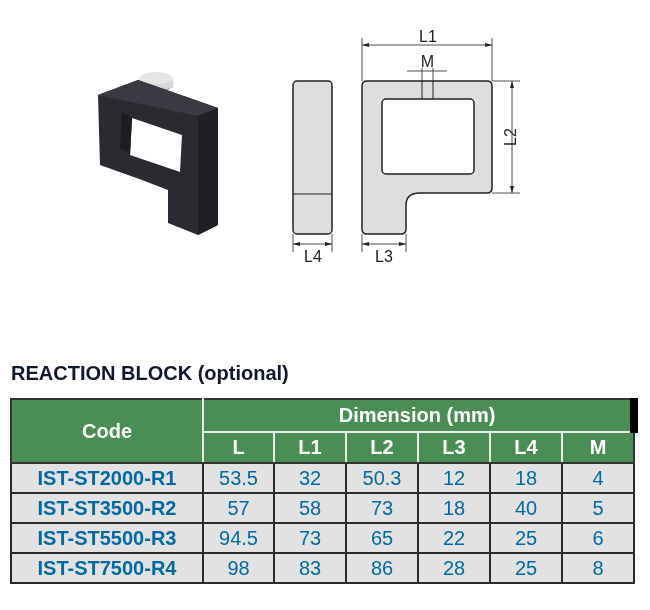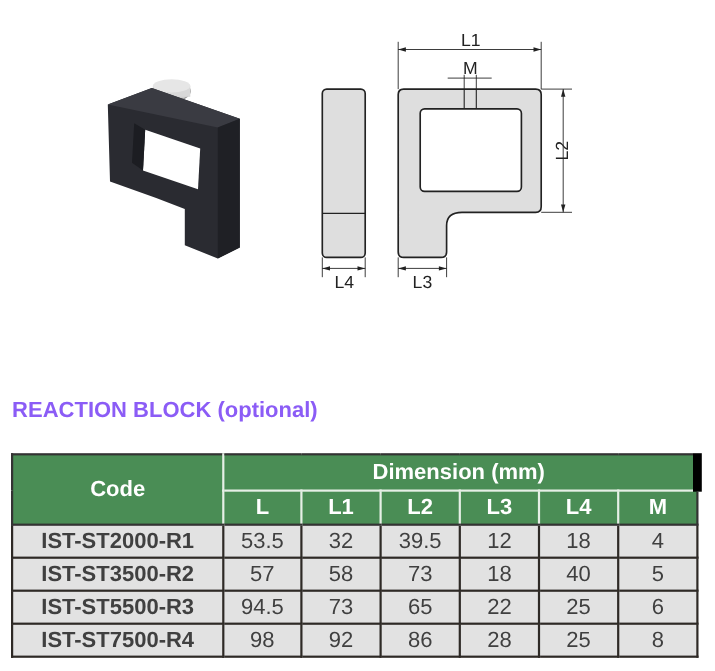--- a/index.html
+++ b/index.html
@@ -4,38 +4,38 @@
 <style>
   html, body { margin: 0; padding: 0; }
   body {
     width: 650px; height: 610px; background: #ffffff; position: relative; overflow: hidden;
     font-family: "Liberation Sans", sans-serif; color: #1a1a1a;
   }
   .photo { position: absolute; left: 80px; top: 50px; width: 180px; height: 200px; }
   .drawing { position: absolute; left: 280px; top: 20px; width: 250px; height: 250px; }
   .section-title {
     position: absolute; left: 11px; top: 362px; font-size: 20px; font-weight: bold;
-    color: #8b5cf6; letter-spacing: 0px;
+    color: #0f172a; letter-spacing: 0px;
   }
   table.spec {
-    position: absolute; left: 10px; top: 412px; border-collapse: collapse; table-layout: fixed;
+    position: absolute; left: 10px; top: 398px; border-collapse: collapse; table-layout: fixed;
     width: 623px;
   }
   table.spec th {
     background: #4a8d55; color: #ffffff; font-weight: bold; font-size: 20px;
     border: 2px solid #e6efe6; padding: 0; text-align: center;
   }
   table.spec th.code-head { border-left: 2px solid #333; border-top: 2px solid #333; border-bottom: 2px solid #333; }
   table.spec tr.h1 th { border-top: 2px solid #333; height: 31px; }
   table.spec tr.h1 th.dim-head { border-right: 8px solid #000000; }
   table.spec tr.h2 th { height: 29px; border-bottom: 2px solid #333; }
   table.spec tr.h2 th:last-child { border-right: 2px solid #333; }
   table.spec td {
     background: #e2e2e2; border: 2px solid #2e2a26; height: 28px; padding: 0;
-    text-align: center; font-size: 20px; color: #404040;
+    text-align: center; font-size: 20px; color: #0369a1;
   }
   table.spec td.code { font-weight: bold; font-size: 20px; }
 </style>
 </head>
 <body>
 
 <div class="photo">
   <svg width="180" height="200" viewBox="0 0 180 200">
 
     <rect x="66" y="42" width="16" height="14" fill="#a8a8a8"></rect>
@@ -122,21 +122,21 @@
       <th>L3</th>
       <th>L4</th>
       <th>M</th>
     </tr>
   </thead>
   <tbody>
     <tr>
       <td class="code">IST-ST2000-R1</td>
       <td>53.5</td>
       <td>32</td>
-      <td>39.5</td>
+      <td>50.3</td>
       <td>12</td>
       <td>18</td>
       <td>4</td>
     </tr>
     <tr>
       <td class="code">IST-ST3500-R2</td>
       <td>57</td>
       <td>58</td>
       <td>73</td>
       <td>18</td>
@@ -148,20 +148,20 @@
       <td>94.5</td>
       <td>73</td>
       <td>65</td>
       <td>22</td>
       <td>25</td>
       <td>6</td>
     </tr>
     <tr>
       <td class="code">IST-ST7500-R4</td>
       <td>98</td>
-      <td>92</td>
+      <td>83</td>
       <td>86</td>
       <td>28</td>
       <td>25</td>
       <td>8</td>
     </tr>
   </tbody>
 </table>
 
 </body></html>

